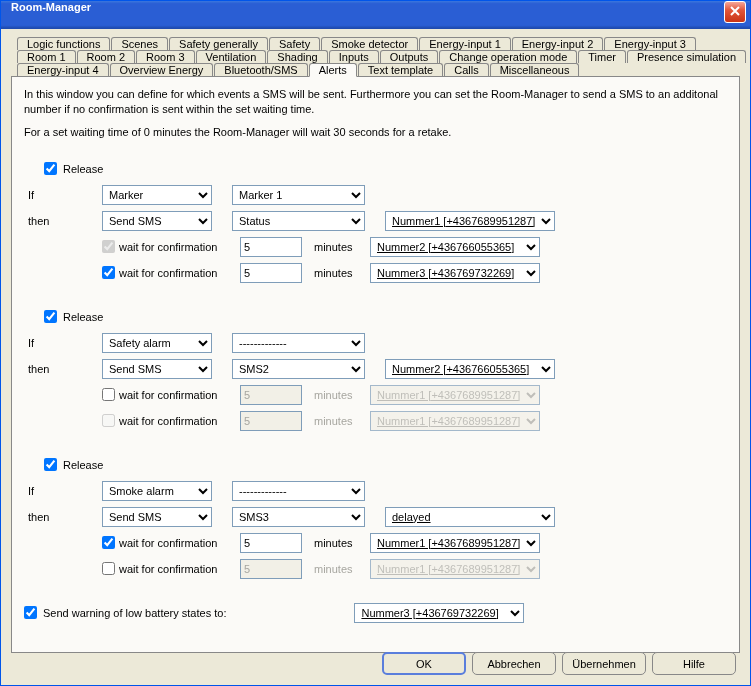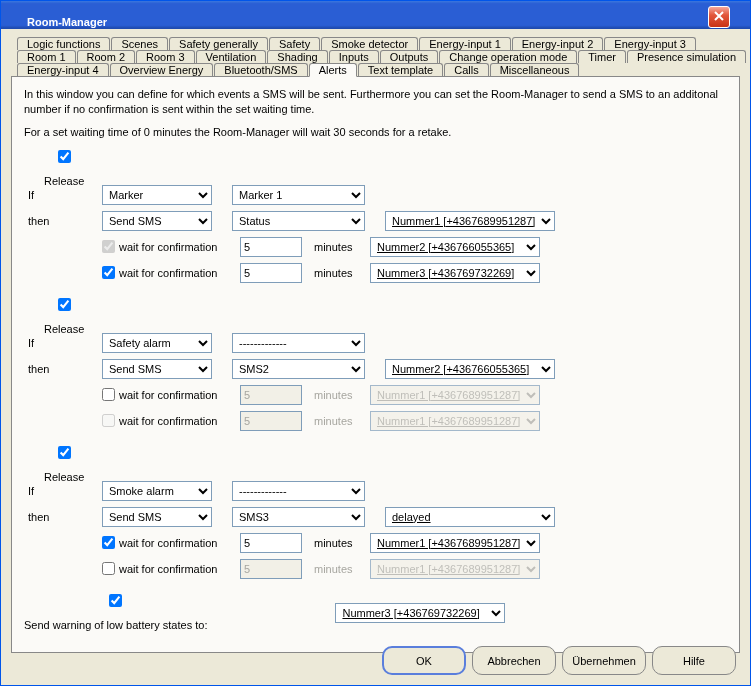--- a/index.html
+++ b/index.html
@@ -15,22 +15,22 @@
     height: 686px;
     background: #ece9d8;
     border: 1px solid #0055ea;
     position: relative;
   }
   .titlebar {
     height: 28px;
     background: linear-gradient(to bottom, #3b77dd 0%, #2a5ed4 10%, #2a5ed4 90%, #1f4bb0 100%);
     border-bottom: 1px solid #1f4bb0;
     display: flex;
-    align-items: flex-end;
-    padding: 0 20px;
+    align-items: flex-start;
+    padding: 0 4px;
     color: #fff;
     font-weight: bold;
   }
   .titlebar .title { flex: 1; padding-left: 6px; }
   .close-btn {
     width: 22px; height: 22px;
     background: linear-gradient(to bottom,#f5a79a,#e2573b 40%,#c93315);
     border: 1px solid #fff;
     border-radius: 3px;
     display:flex;align-items:center;justify-content:center;
@@ -74,21 +74,21 @@
   .desc { line-height: 1.35; margin-bottom: 8px; }
   .desc2 { margin-bottom: 18px; }
   .block { margin-bottom: 22px; }
   .row {
     display:flex;
     align-items:center;
     margin-bottom: 4px;
     height: 22px;
   }
   .col-label { width: 58px; padding-left: 4px; }
-  .cbwrap { display:inline-flex; align-items:center; gap:12px;flex-direction:column; }
+  .cbwrap { display:inline-flex; align-items:center; gap:6px; }
   input[type="checkbox"] { margin:0; }
   select.dd, .ddlike {
     font-family: inherit;
     font-size: 11px;
     height: 20px;
     background:#fff;
     border:1px solid #7f9db9;
     padding: 1px 2px;
   }
   select.dd { appearance: auto; }
@@ -103,25 +103,25 @@
   .minlabel { width: 48px; }
   .disabled { color:#a7a6a0; }
   select:disabled, input:disabled { background:#f2f0e7; color:#a7a6a0; }
   .col-chk { width: 138px; display:flex; align-items:center; gap:4px; }
   .footer {
     position:absolute;
     bottom: 10px; right: 14px;
     display:flex; gap:6px;
   }
   .footer button {
-    width: 84px; height: 29px;
+    width: 84px; height: 23px;
     font-family:inherit; font-size:11px;
     background:#ece9d8;
     border:1px solid #888;
-    border-radius:10px;
+    border-radius:5px;
   }
   .footer button.default {
     border: 2px solid #5a7edc;
   }
   .ml20 { margin-left: 20px; }
 </style>
 </head>
 <body>
 
 <div class="window">

